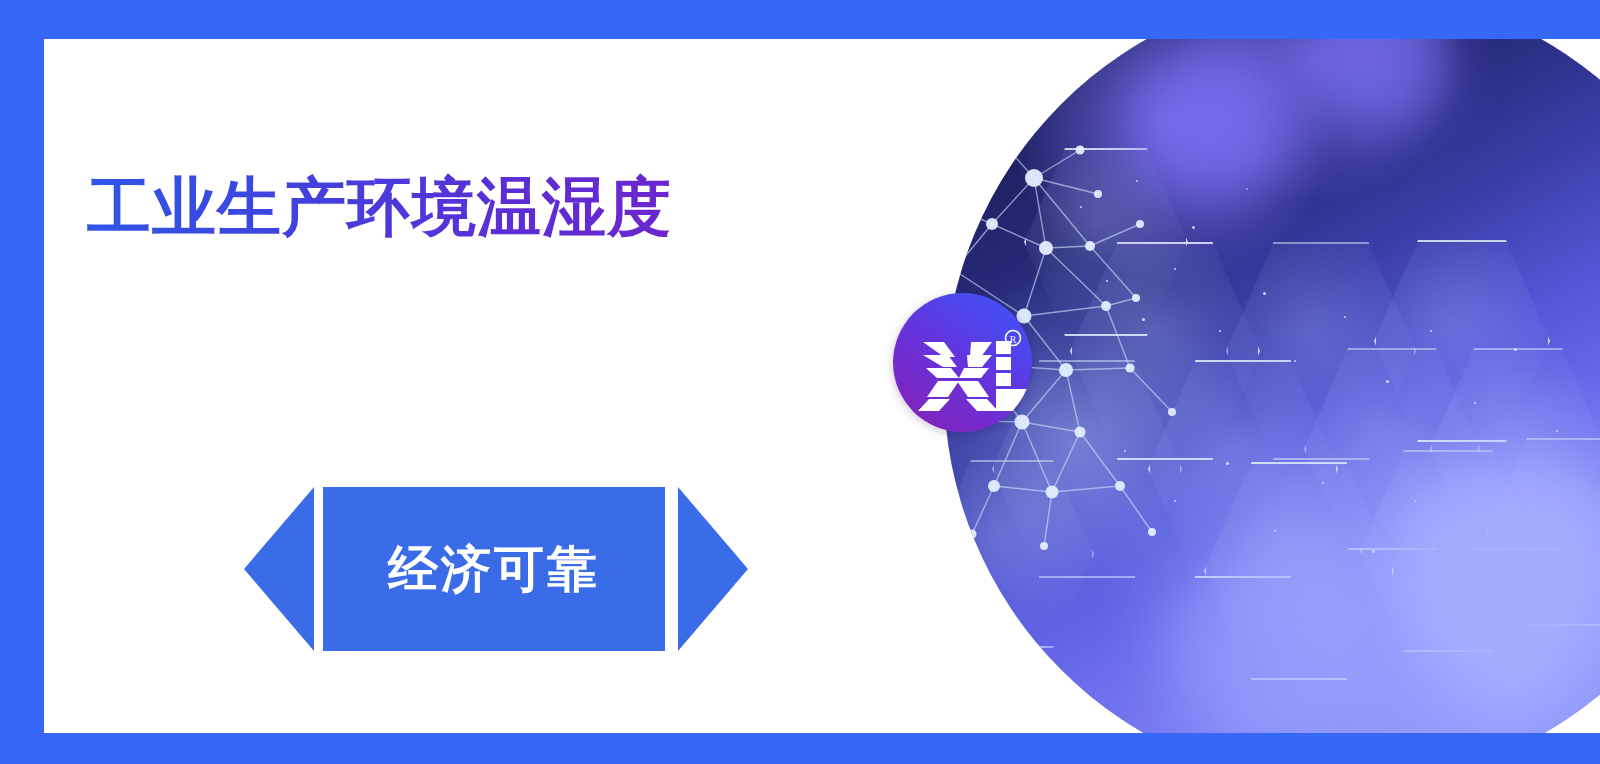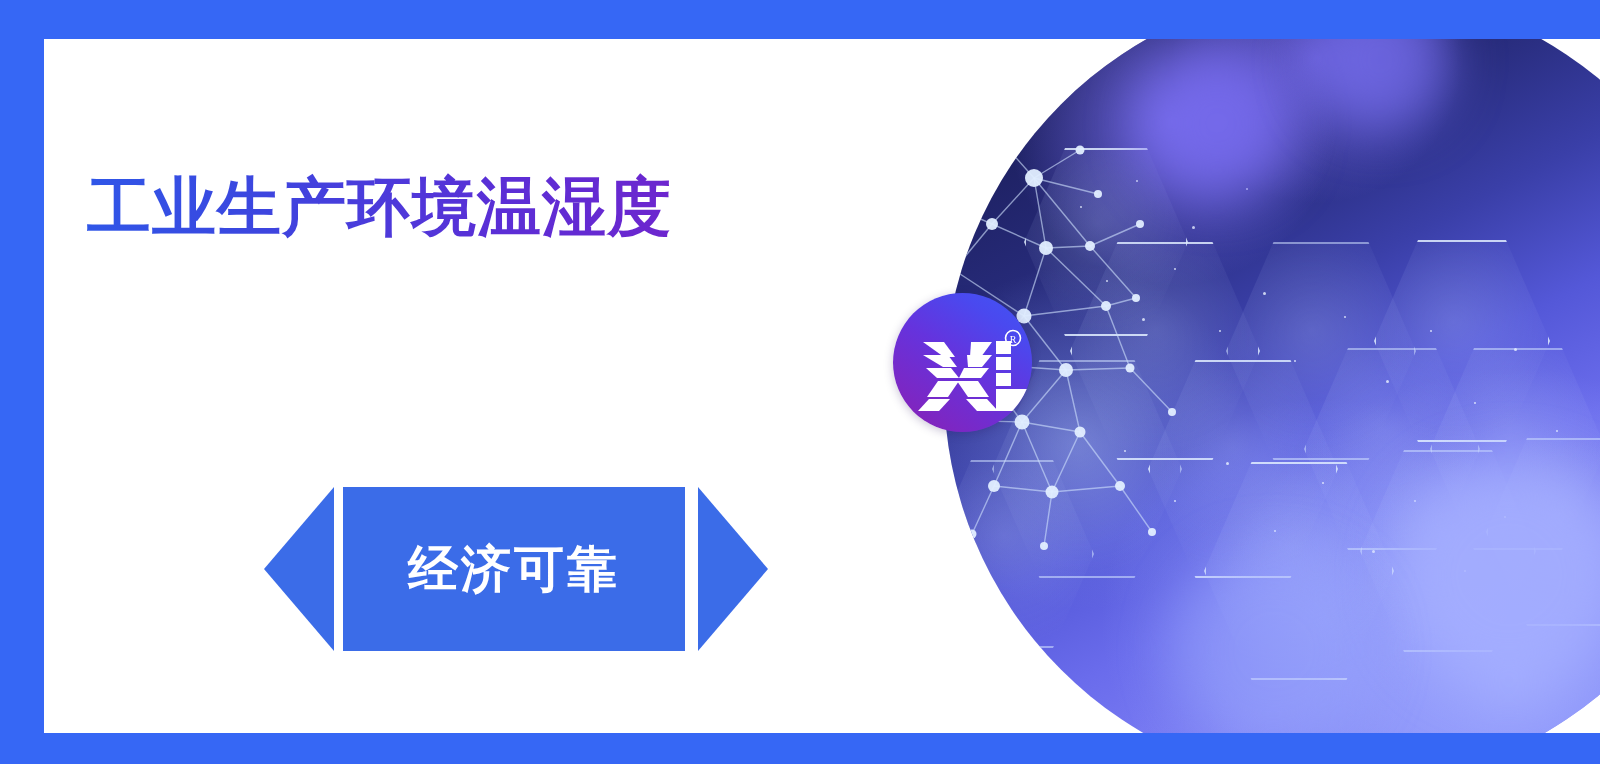--- a/index.html
+++ b/index.html
@@ -64,21 +64,21 @@
     -webkit-text-fill-color: transparent;
   }
   
   @supports not ((-webkit-background-clip: text) or (background-clip: text)) {
     .headline { color: #4a3ae0; -webkit-text-fill-color: #4a3ae0; }
   }
 
   
   .ribbon {
     position: absolute;
-    left: 220px;
+    left: 200px;
     top: 448px;
     width: 504px;
     height: 164px;
   }
   .ribbon-arrow {
     position: absolute;
     top: 0;
     width: 0;
     height: 0;
     border-top: 82px solid transparent;

